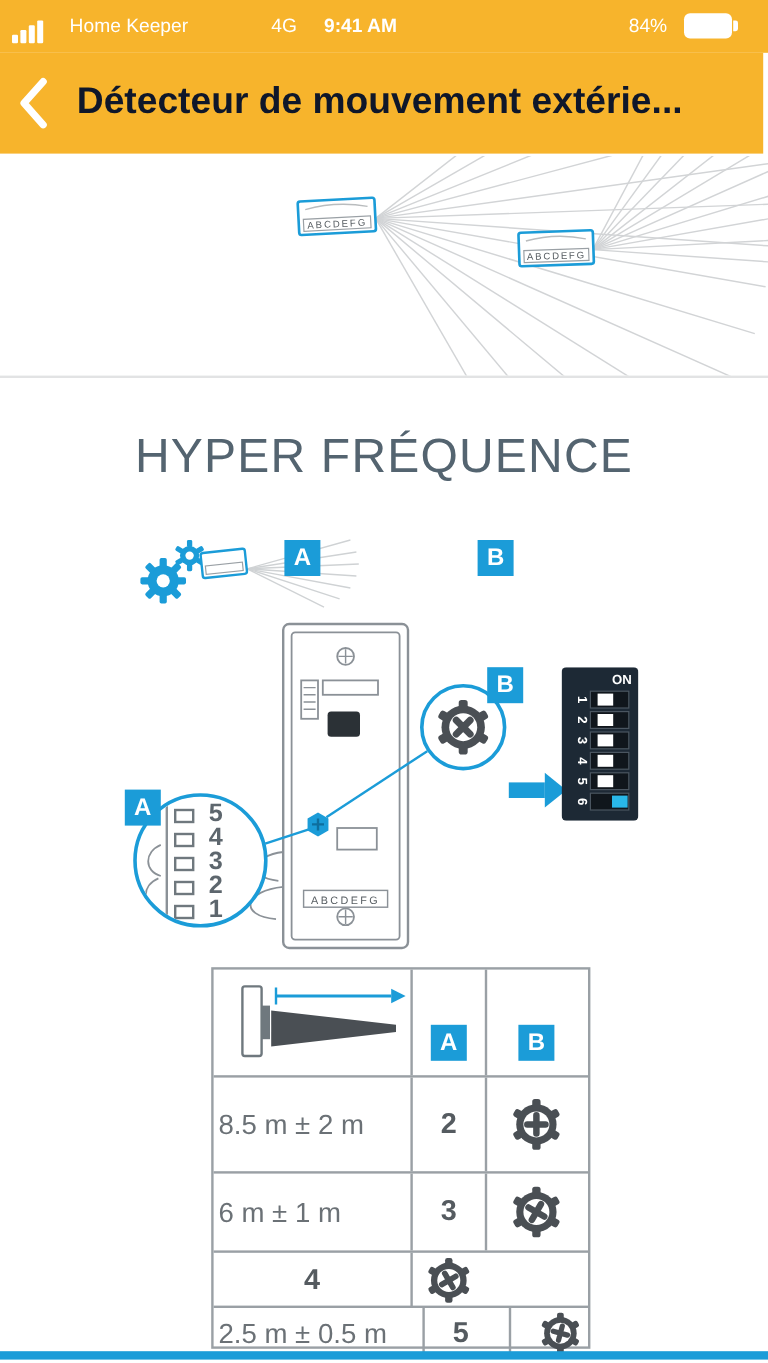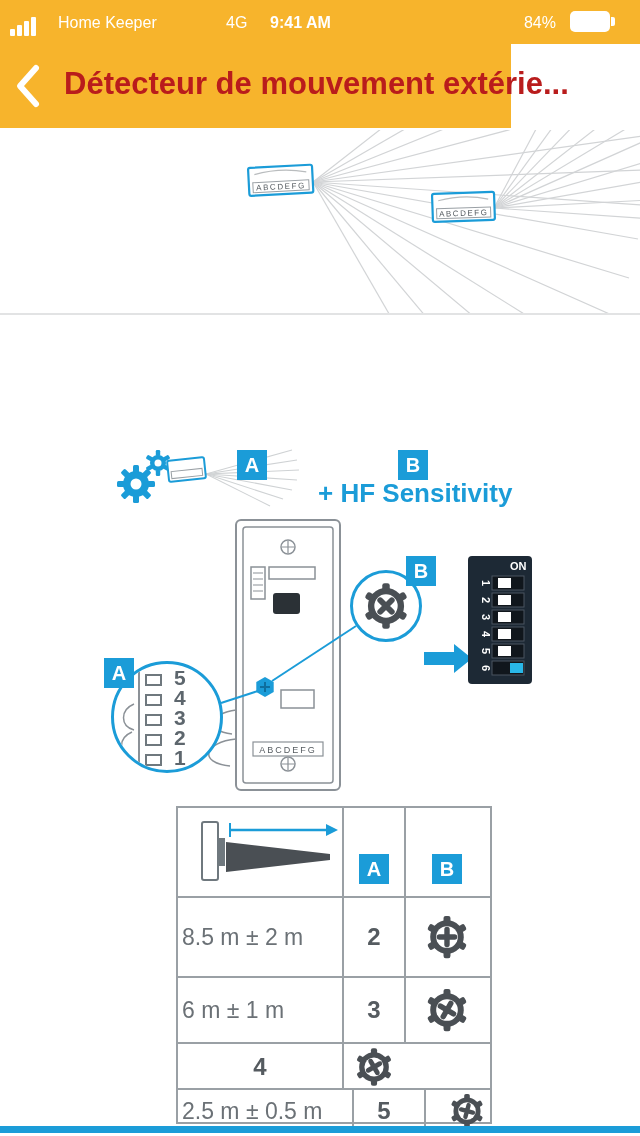--- a/index.html
+++ b/index.html
@@ -16,22 +16,22 @@
   .carrier { left:58px; }
   .network { left:226px; }
   .time    { left:270px; font-weight:bold; }
   .batt-pct{ left:auto; right:84px; }
   .battery { position:absolute; right:30px; top:11px; width:40px; height:21px;
              background:#fff; border-radius:5px; }
   .battery:after { content:""; position:absolute; right:-5px; top:6px; width:4px; height:9px;
                    background:#fff; border-radius:0 2px 2px 0; }
 
   
-  .nav-bar { position:absolute; left:0; top:44px; width:511px; height:84px;
-             background:#F7B42C; color:#b91c1c; z-index:10; }
+  .nav-bar { position:absolute; left:0; top:44px; width:636px; height:84px;
+             background:#F7B42C; color:#0f172a; z-index:10; }
   .back-btn { position:absolute; left:10px; top:14px; width:44px; height:56px; cursor:pointer; }
   .nav-title { position:absolute; left:64px; top:22px; width:566px;
                font-size:31px; font-weight:bold; white-space:nowrap; overflow:hidden; }
 
   
   .beams-svg { position:absolute; left:0; top:130px; }
   .divider { position:absolute; left:0; top:313px; width:640px; height:2px; background:#e2e3e4; }
 
   
   .section-title { position:absolute; left:0; top:358px; width:640px; text-align:center;
@@ -141,20 +141,21 @@
     <g transform="translate(432,64) rotate(-2)">
       <rect x="0" y="0" width="62" height="28" rx="2" fill="#fff" stroke="#1B9CD8" stroke-width="2.2"></rect>
       <path d="M6 7 Q31 1 56 7" fill="none" stroke="#b9bcbe" stroke-width="1.2"></path>
       <rect x="4" y="15" width="54" height="10" fill="#fff" stroke="#9aa0a5" stroke-width="1"></rect>
       <text x="31" y="23" text-anchor="middle" font-size="8" letter-spacing="1.5" fill="#565c61">ABCDEFG</text>
     </g>
   </svg>
 
   <div class="divider"></div>
 
+  <div class="section-title">HYPER FRÉQUENCE</div>
 
   <svg class="gears-svg" width="66" height="60" viewBox="0 0 66 60">
     <g fill="#1B9CD8">
       <circle cx="26" cy="38" r="13"></circle>
       <rect x="23" y="19" width="6" height="8" rx="1.5"></rect>
       <rect x="23" y="19" width="6" height="8" rx="1.5" transform="rotate(45 26 38)"></rect>
       <rect x="23" y="19" width="6" height="8" rx="1.5" transform="rotate(90 26 38)"></rect>
       <rect x="23" y="19" width="6" height="8" rx="1.5" transform="rotate(135 26 38)"></rect>
       <rect x="23" y="19" width="6" height="8" rx="1.5" transform="rotate(180 26 38)"></rect>
       <rect x="23" y="19" width="6" height="8" rx="1.5" transform="rotate(225 26 38)"></rect>
@@ -183,21 +184,20 @@
       <line x1="42" y1="26" x2="106" y2="58"></line>
     </g>
     <g transform="translate(3,13) rotate(-6)">
       <rect x="0" y="0" width="37" height="21" rx="2" fill="#fff" stroke="#1B9CD8" stroke-width="2"></rect>
       <rect x="3" y="11" width="31" height="7" fill="#fff" stroke="#9aa0a5" stroke-width="1"></rect>
     </g>
   </svg>
 
   <span class="tag tag-a1">A</span>
   <span class="tag tag-b1">B</span>
-  <div class="hf-text">+ HF Sensitivity</div>
 
   <div class="diagram">
     <svg class="diagram-art" width="640" height="300" viewBox="0 0 640 300">
       <path d="M236 195 C210 198 204 216 232 219" fill="none" stroke="#8b9197" stroke-width="1.5"></path>
       <path d="M236 224 C204 227 198 248 230 251" fill="none" stroke="#8b9197" stroke-width="1.5"></path>
       <rect x="236" y="5" width="104" height="270" rx="5" fill="#fff" stroke="#8b9197" stroke-width="2"></rect>
       <rect x="243" y="12" width="90" height="256" rx="3" fill="none" stroke="#8b9197" stroke-width="1.5"></rect>
       <g>
         <circle cx="288" cy="32" r="7" fill="#fff" stroke="#8b9197" stroke-width="1.5"></circle>
         <path d="M288 26 V38 M282 32 H294" stroke="#8b9197" stroke-width="1.2"></path>

